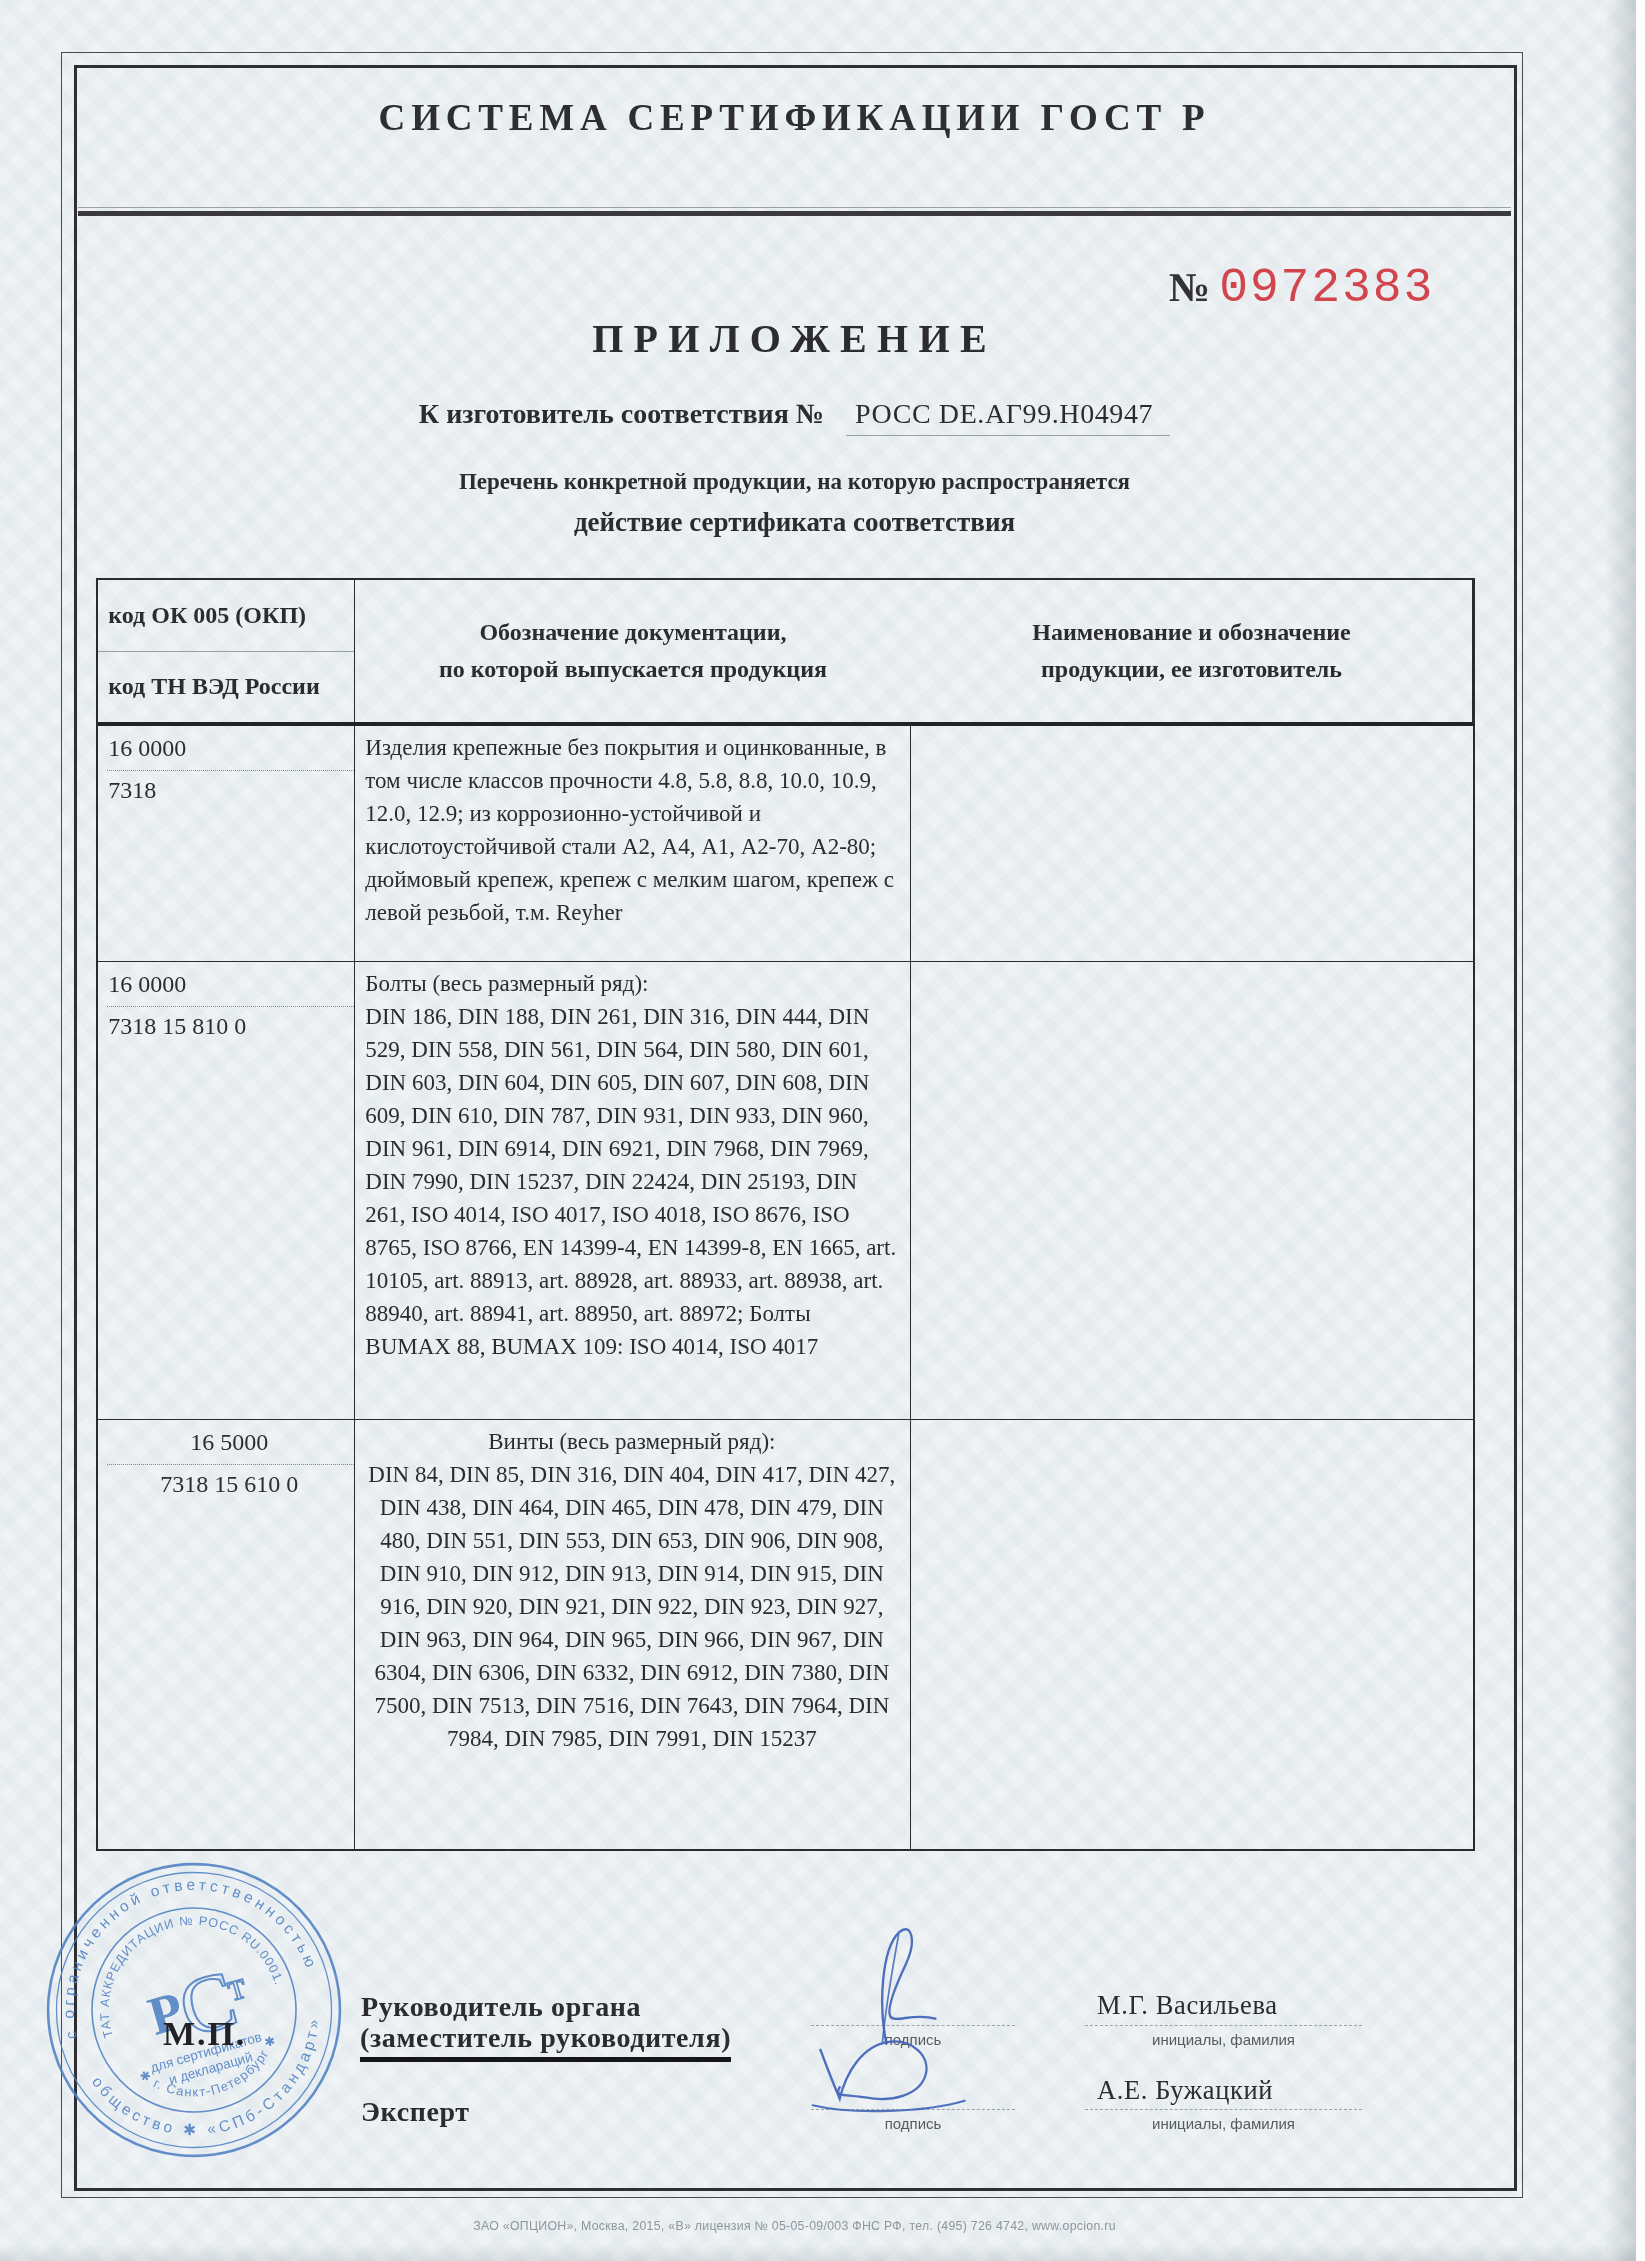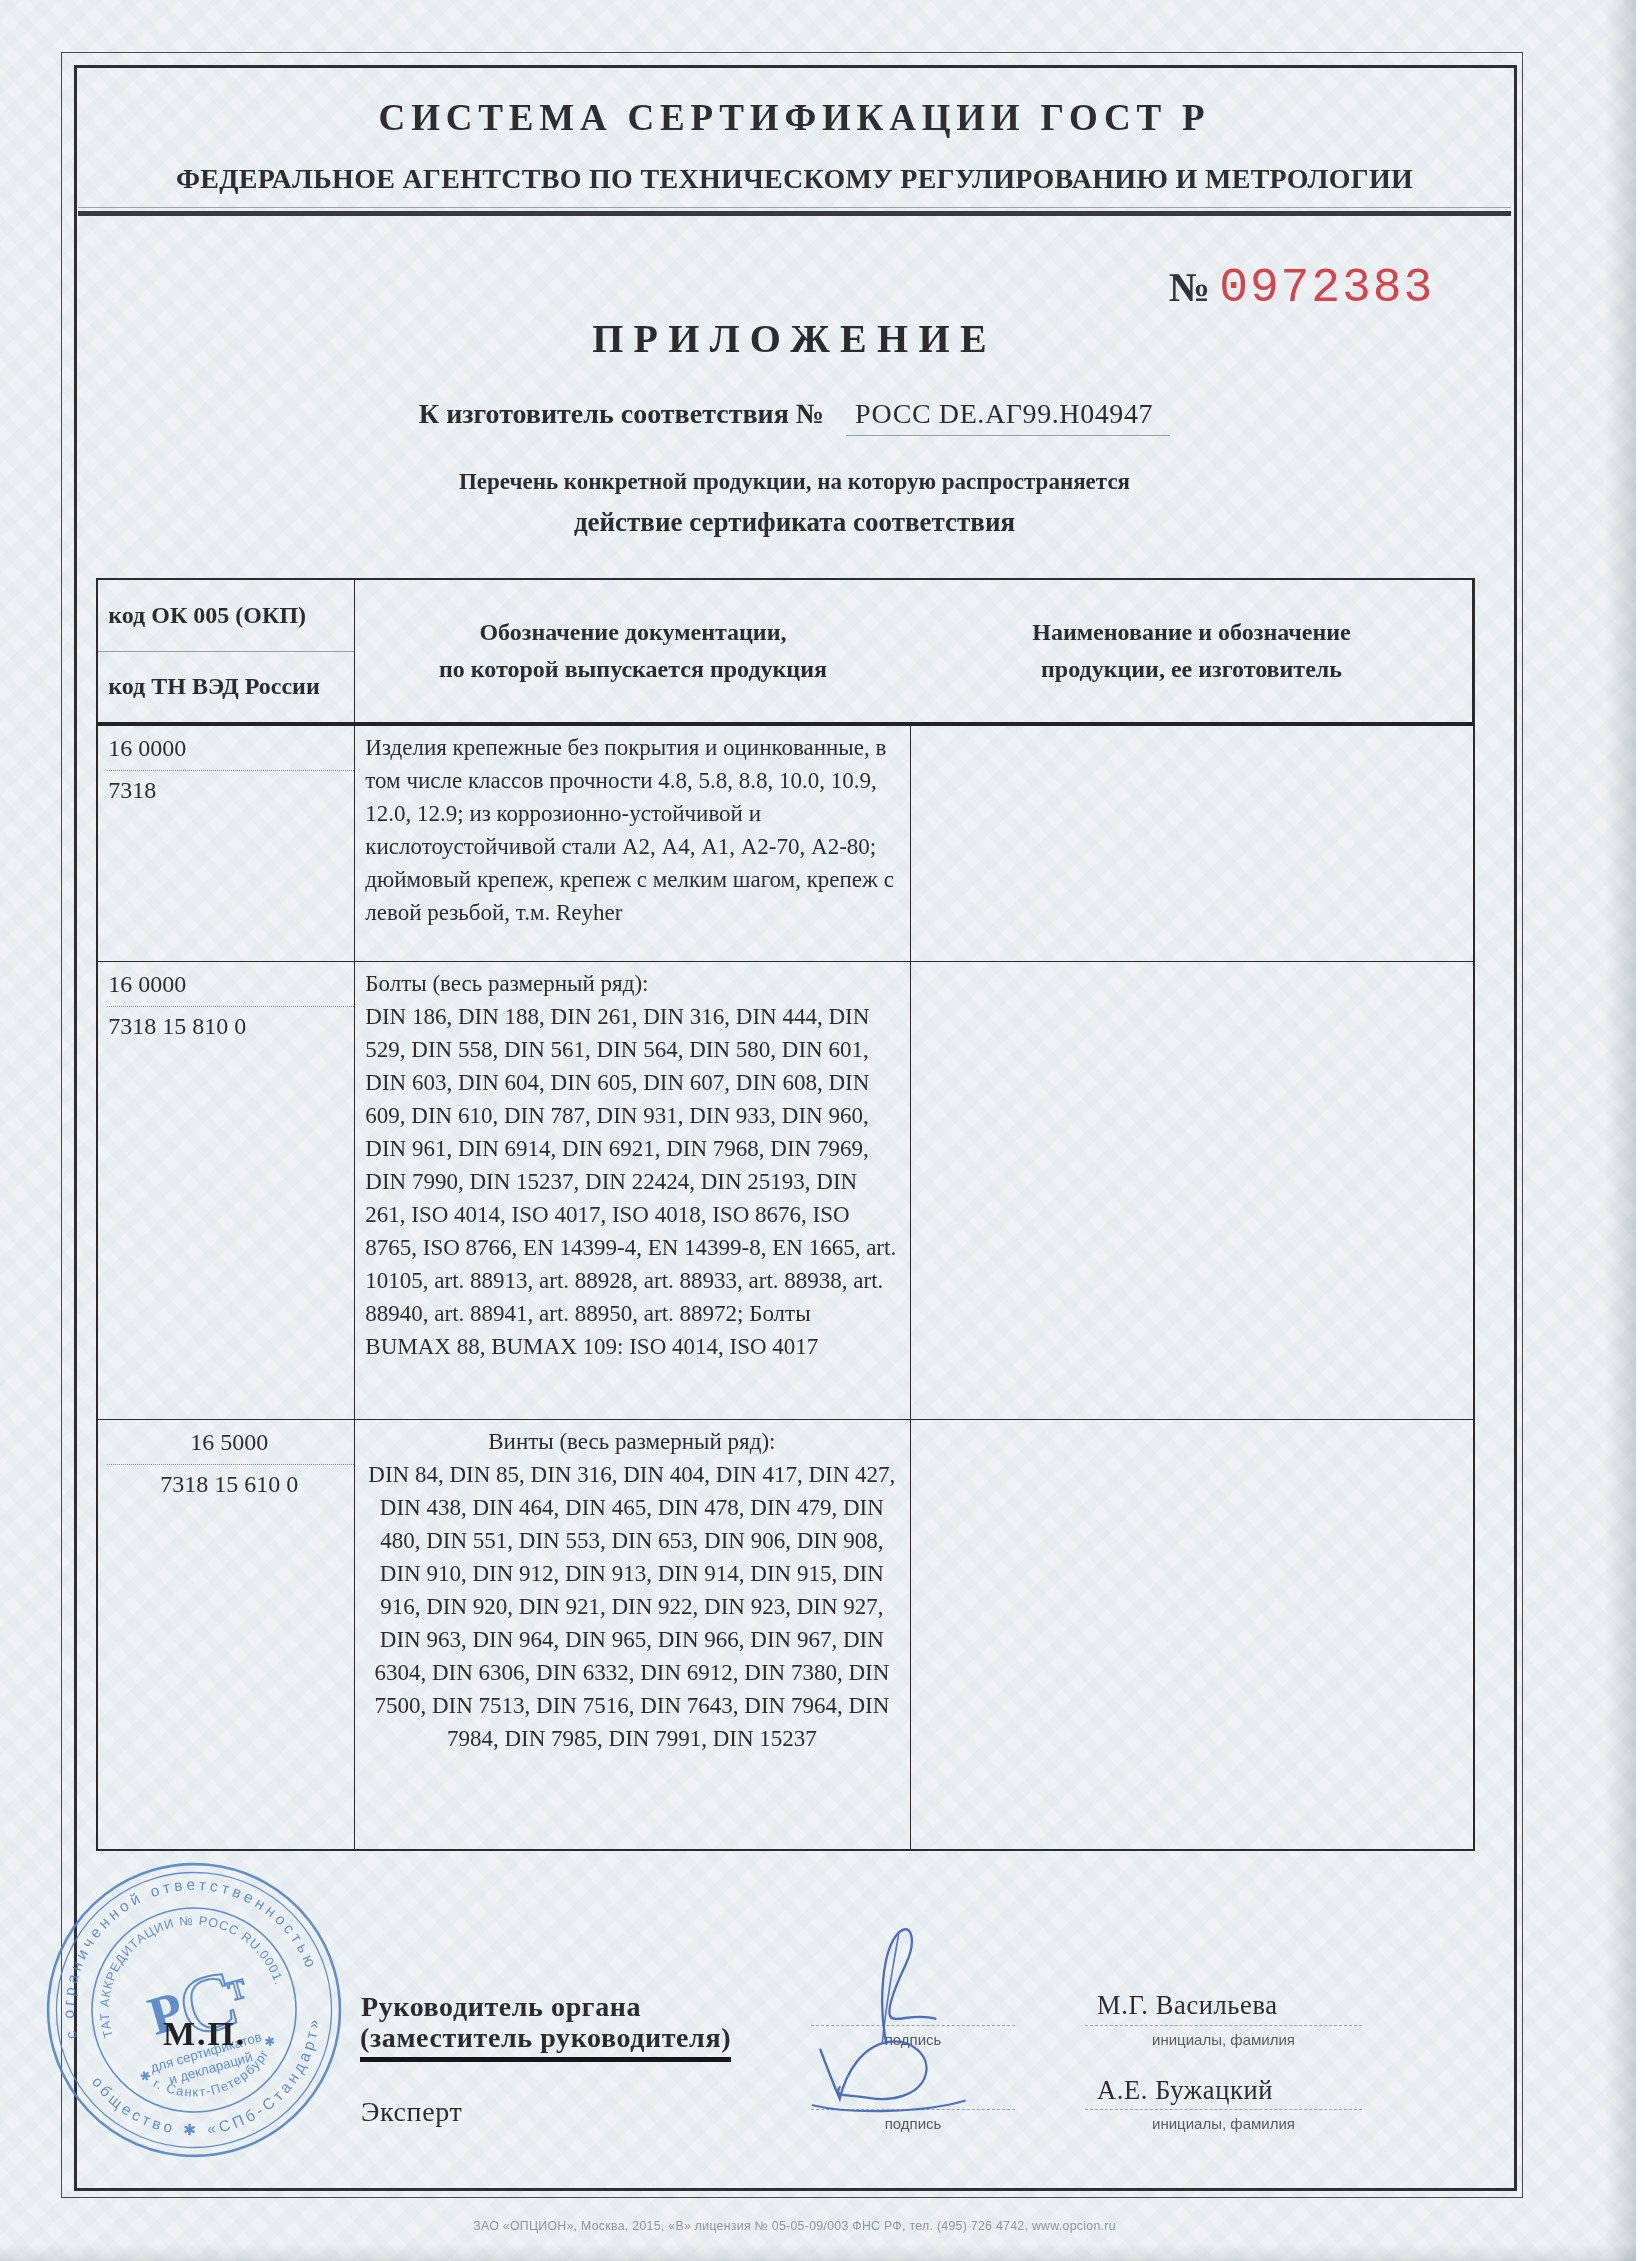--- a/index.html
+++ b/index.html
@@ -63,21 +63,21 @@
   .code-cell{padding:5.2px 0 0 9px;font-size:24px;}
   .code-top{border-bottom:1.9px dotted #83888c;padding:3.9px 3.9px 7.7px 1.3px;}
   .code-bottom{padding:6.5px 3.9px 0 1.3px;}
   .product-cell{padding:5.2px 11.6px 6.5px 10.3px;font-size:23px;line-height:33px;white-space:pre-line;}
   .docs-cell{padding:6.5px;}
 
   
   .role-1{position:absolute;left:361px;top:1991px;font-size:28px;font-weight:bold;letter-spacing:0.6px;}
   .role-2{position:absolute;left:360px;top:2022px;font-size:28px;font-weight:bold;letter-spacing:0.6px;
     border-bottom:5.8px solid #161618;padding-bottom:3.2px;}
-  .role-expert{position:absolute;left:361px;top:2096px;font-size:28px;font-weight:normal;letter-spacing:0.6px;}
+  .role-expert{position:absolute;left:361px;top:2096px;font-size:28px;font-weight:bold;letter-spacing:0.6px;}
 
   .sig-rule{position:absolute;height:0;border-top:1.9px dashed #9aa1a7;}
   .rule-sign-1{left:811px;top:2025px;width:204px;}
   .rule-sign-2{left:811px;top:2109px;width:204px;}
   .rule-name-1{left:1085px;top:2025px;width:277px;}
   .rule-name-2{left:1085px;top:2109px;width:277px;}
 
   .caption{position:absolute;font-family:"Liberation Sans","DejaVu Sans",sans-serif;
     font-size:15px;color:#565b60;text-align:center;}
   .cap-sign-1{left:811px;top:2031px;width:204px;}
@@ -101,21 +101,20 @@
     font-family:"Liberation Sans","DejaVu Sans",sans-serif;font-size:12.3px;color:#8e959b;letter-spacing:0.3px;}
 </style>
 </head>
 <body>
 
 <div class="page">
   <div class="frame-outer"></div>
   <div class="frame-inner"></div>
 
   <div class="centerband doc-title">СИСТЕМА СЕРТИФИКАЦИИ ГОСТ Р</div>
-  <div class="centerband doc-subtitle">ФЕДЕРАЛЬНОЕ АГЕНТСТВО ПО ТЕХНИЧЕСКОМУ РЕГУЛИРОВАНИЮ И МЕТРОЛОГИИ</div>
   <div class="header-sep-thin"></div>
   <div class="header-sep"></div>
 
   <div class="blank-number">
     <span class="no-sign">№</span>
     <span class="no-digits">0972383</span>
   </div>
 
   <div class="centerband appendix-title">ПРИЛОЖЕНИЕ</div>
 

